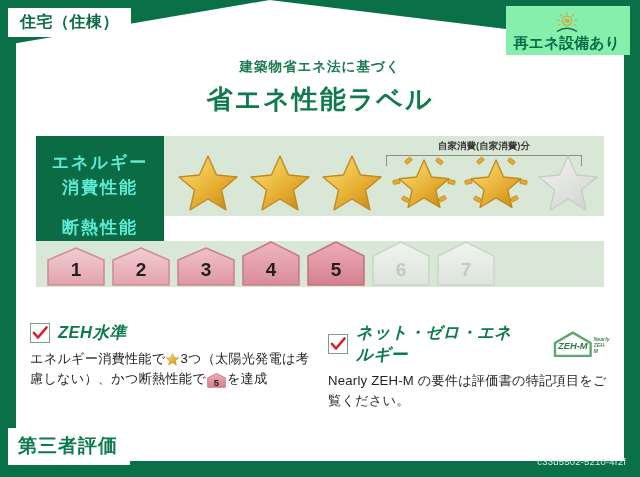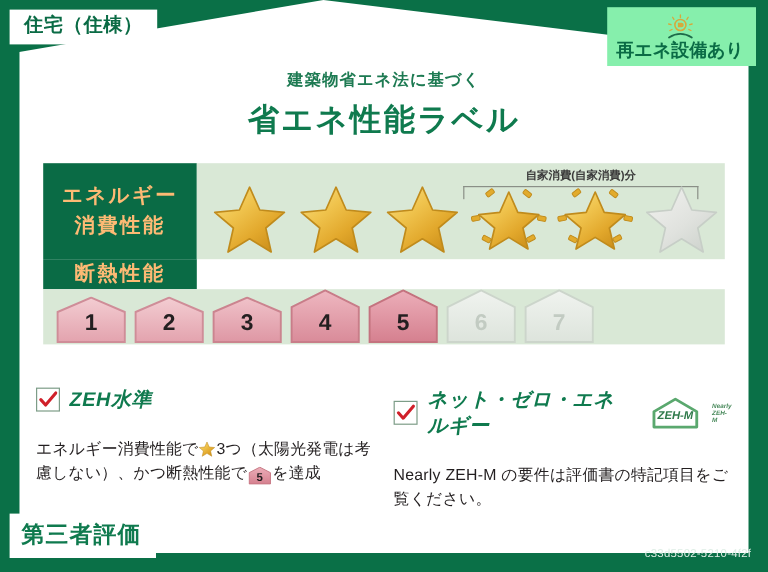--- a/index.html
+++ b/index.html
@@ -47,21 +47,21 @@
     position:absolute; left:0; right:0; top:58px; text-align:center; z-index:5;
   }
   .title-sub{ color:#1d7a52; font-size:13.5px; font-weight:bold; letter-spacing:1px; }
   .title-main{ color:#0f7a4e; font-size:26px; font-weight:bold; letter-spacing:2px; margin-top:6px;}
 
   
   .rows{ position:absolute; left:36px; top:136px; width:568px; z-index:5;}
   .row{ display:flex; align-items:stretch; height:80px; }
   .row + .row{ margin-top:0;flex-direction:column; }
   .row-label{
-    width:128px; background:#0a6b45; color:#fdba74;
+    width:128px; background:#0a6b45; color:#5eead4;
     display:flex; flex-direction:column; align-items:center; justify-content:center;
     font-size:17px; font-weight:bold; letter-spacing:2px; line-height:1.45;
     flex:none;
   }
   .row-body{
     flex:1; background:#d9e8d6; position:relative;
     display:flex; align-items:center;
   }
   .row-insul{ height:58px; }
   .row-insul .row-label{ font-size:17px; }
@@ -97,35 +97,35 @@
   .certs{ position:absolute; left:30px; top:322px; width:580px; display:flex; gap:16px; z-index:5;}
   .cert{ width:282px; }
   .cert-head{ display:flex; align-items:center; gap:8px;font-style:italic; }
   .chk{
     width:20px; height:20px; border:1.5px solid #7d9d88; background:#fff;
     position:relative; flex:none;
   }
   .chk svg{ position:absolute; left:1px; top:1px; width:16px; height:16px; }
   .cert-title{ font-size:16.5px; font-weight:bold; color:#0f7a4e; letter-spacing:.5px; }
   .cert-body{
-    margin-top:20px; font-size:13.2px; color:#231f20; line-height:1.55;
+    margin-top:5px; font-size:13.2px; color:#231f20; line-height:1.55;
     letter-spacing:.2px;
   }
   .inline-star{ display:inline-block; vertical-align:-3px; width:15px; height:15px; }
   .inline-badge{
     display:inline-block; vertical-align:-3px; position:relative;
     width:19px; height:15px; margin:0 1px;
   }
   .inline-badge svg{ position:absolute; inset:0; width:100%; height:100%; }
   .inline-badge i{
     position:relative; z-index:2; font-style:normal; font-size:9.5px;
     font-weight:bold; color:#231f20; display:block; text-align:center;
     line-height:19px;
   }
-  .zehm-logo{ display:inline-flex; align-items:flex-end; gap:10px; vertical-align:-8px; margin-left:20px;}
+  .zehm-logo{ display:inline-flex; align-items:flex-end; gap:0; vertical-align:-8px; margin-left:20px;}
   .zehm-logo svg{ width:42px; height:28px; display:block;}
   .zehm-sub{ font-size:5.3px; color:#4a8a5c; font-weight:bold; line-height:1.15; padding-bottom:4px;}
 
   
   .footer{ position:absolute; left:0; right:0; bottom:0; height:56px; z-index:7; }
   .bels{
     position:absolute; left:8px; bottom:12px; background:#fff;
     padding:5px 12px 6px 10px; display:flex; align-items:baseline; gap:20px;
   }
   .bels .jp{ font-size:19px; font-weight:bold; color:#0f7a4e; letter-spacing:1px; }

